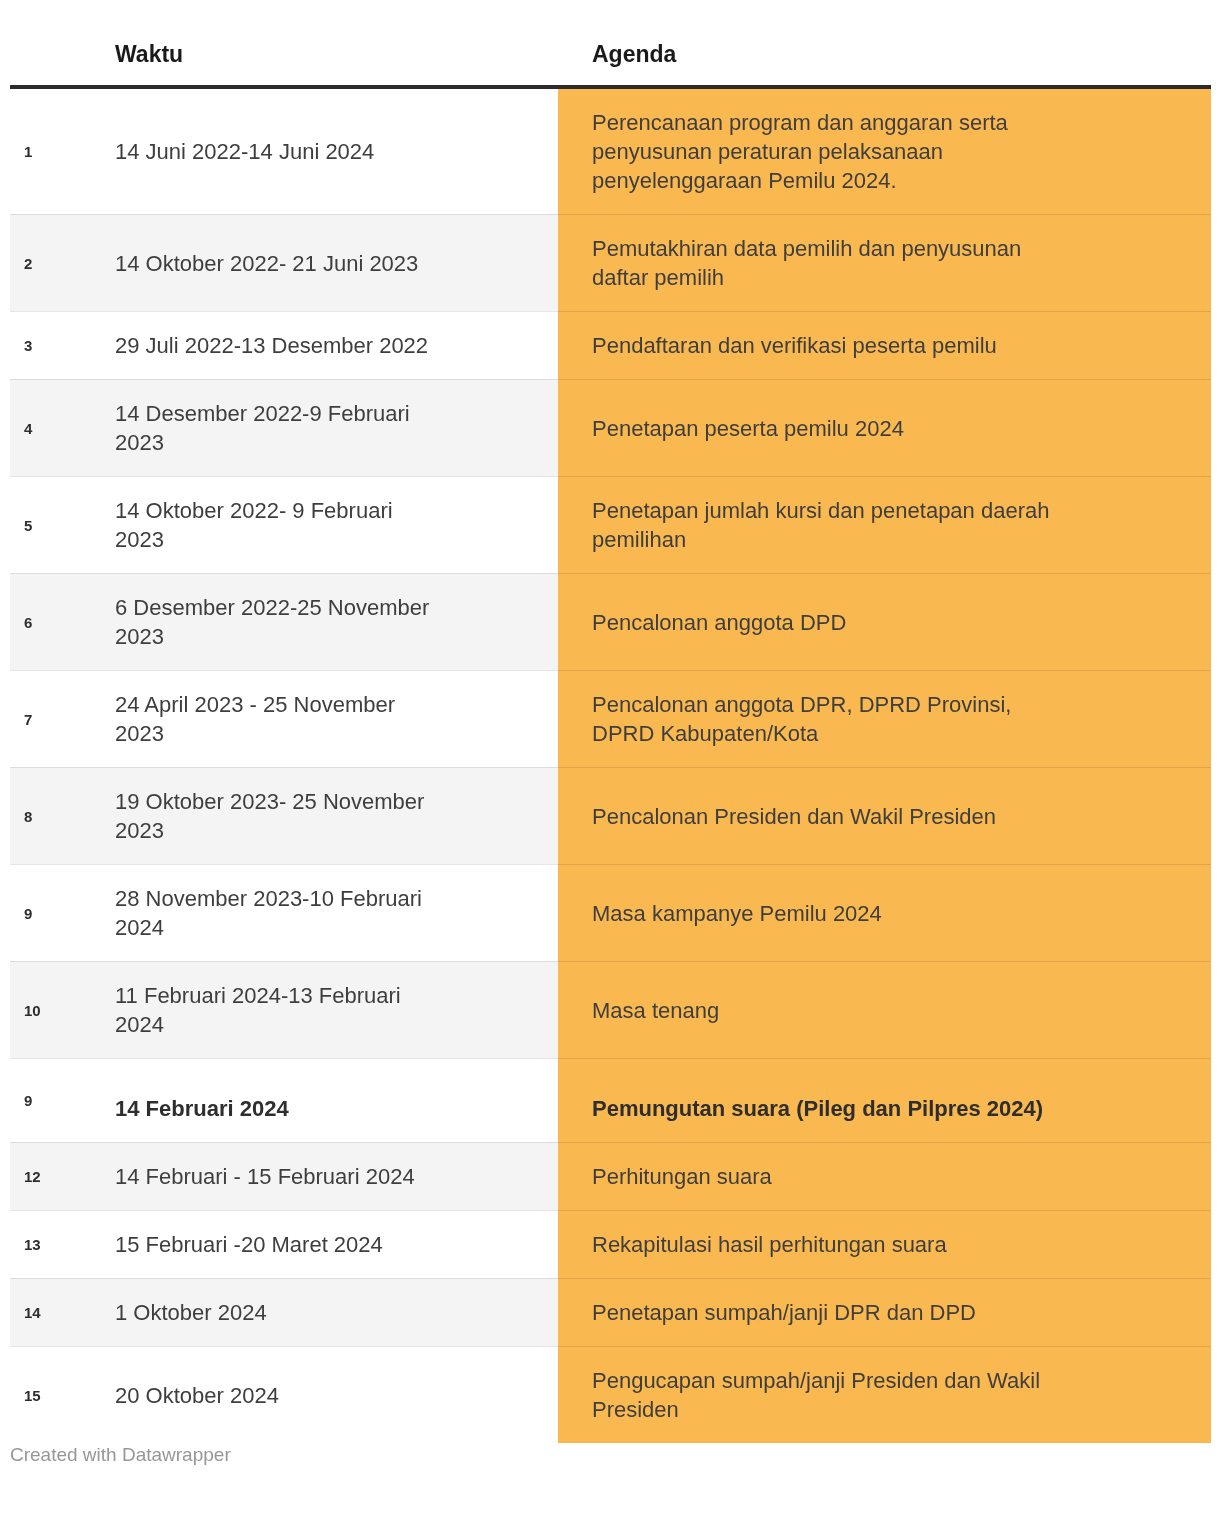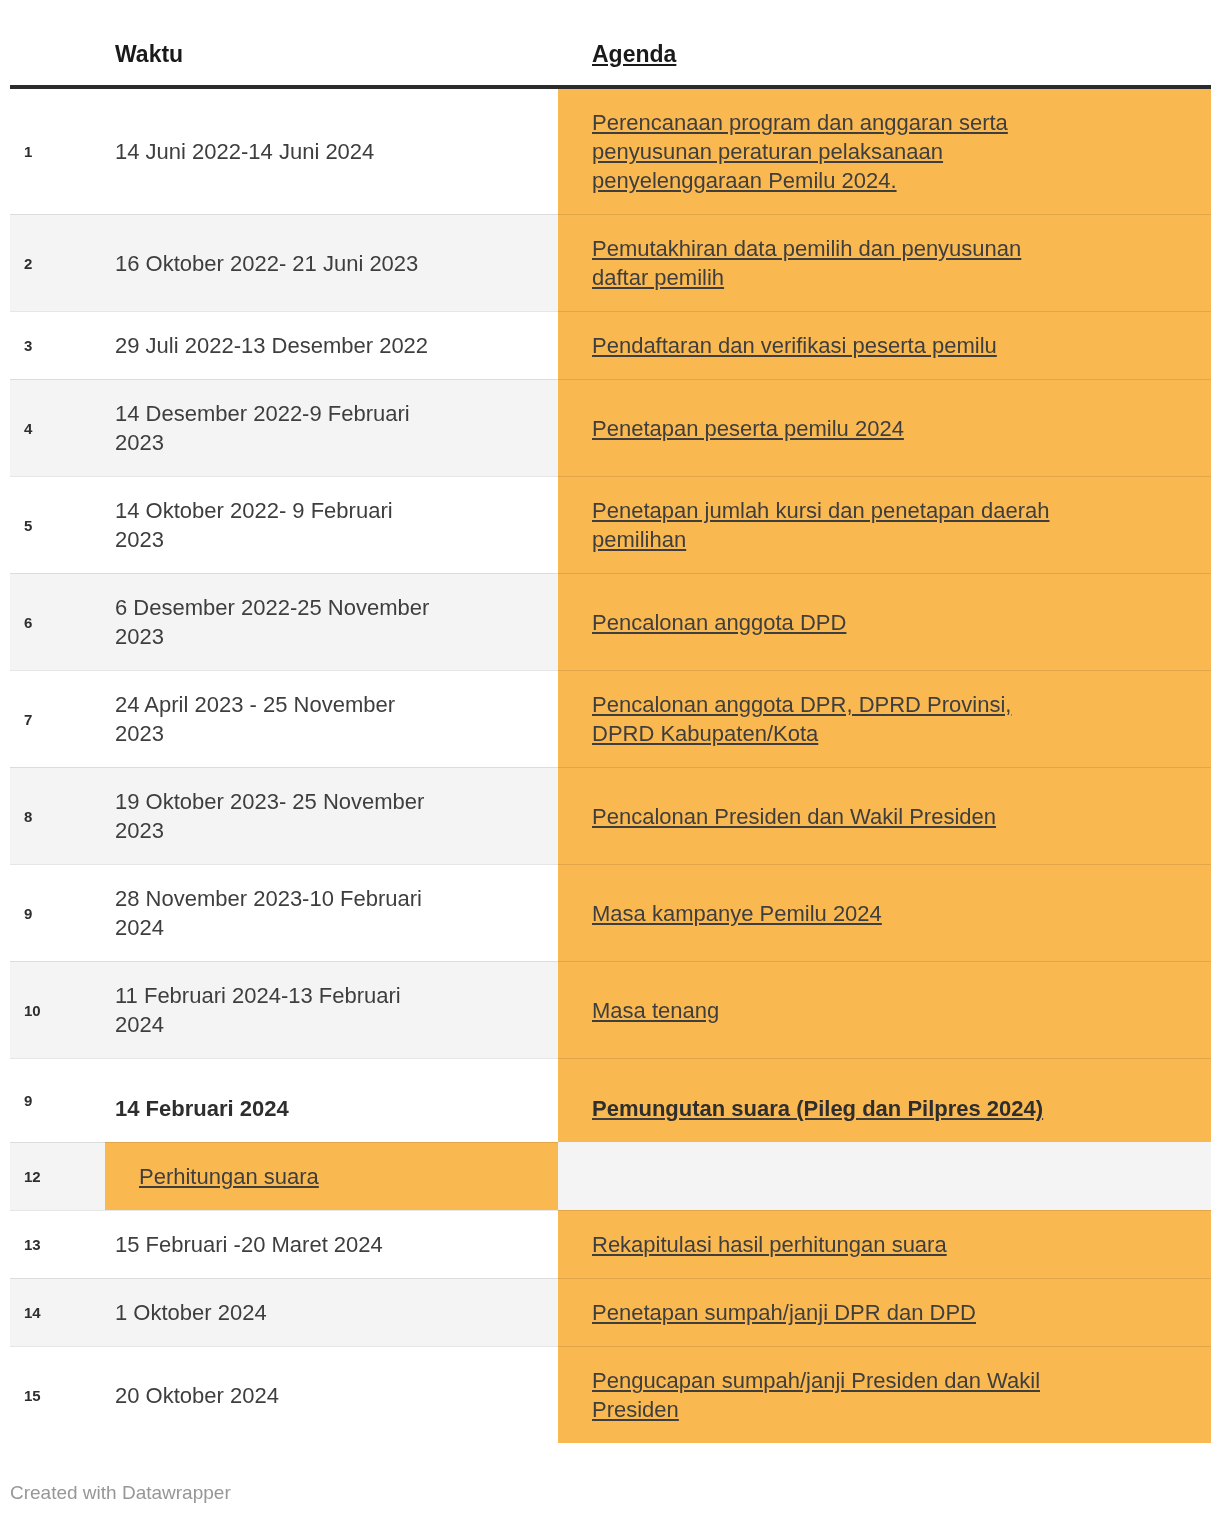--- a/index.html
+++ b/index.html
@@ -67,39 +67,37 @@
     color:#2E2E2E;
     line-height:29px;
   }
   .waktu-cell{
     padding-left:10px;
     padding-right:30px;
   }
   .agenda-cell{
     padding-left:34px;
     padding-right:24px;
-    text-decoration:underline;
   }
   .row .agenda-cell{
     background:var(--agenda-bg);
   }
   .waktu-cell span, .agenda-cell span{
     font-size:22px;
     line-height:29px;
     color:var(--body-text);
     white-space:pre-line;
   }
   .row.bold .waktu-cell span,
   .row.bold .agenda-cell span{
     font-weight:700;
     color:#2E2E2E;
     margin-top:16px;
   }
   .footer{
-    margin-top:38px;
     padding-bottom:14px;
   }
   .credit{
     font-size:19px;
     line-height:24px;
     color:var(--footer-text);
     cursor:pointer;
   }
 </style>
 </head>
@@ -125,21 +123,21 @@
 penyusunan peraturan pelaksanaan
 penyelenggaraan Pemilu 2024.</span>
           </div>
   </div>
 
   <div class="row">
     <div class="cell num-cell">
             <span>2</span>
           </div>
     <div class="cell waktu-cell">
-            <span>16 Oktober 2022- 21 Juni 2023</span>
+            <span>14 Oktober 2022- 21 Juni 2023</span>
           </div>
     <div class="cell agenda-cell">
             <span>Pemutakhiran data pemilih dan penyusunan
 daftar pemilih</span>
           </div>
   </div>
 
   <div class="row">
     <div class="cell num-cell">
             <span>3</span>
@@ -254,20 +252,23 @@
           </div>
     <div class="cell agenda-cell">
             <span>Pemungutan suara (Pileg dan Pilpres 2024)</span>
           </div>
   </div>
 
   <div class="row">
     <div class="cell num-cell">
             <span>12</span>
           </div>
+    <div class="cell waktu-cell">
+            <span>14 Februari - 15 Februari 2024</span>
+          </div>
     <div class="cell agenda-cell">
             <span>Perhitungan suara</span>
           </div>
   </div>
 
   <div class="row">
     <div class="cell num-cell">
             <span>13</span>
           </div>
     <div class="cell waktu-cell">

